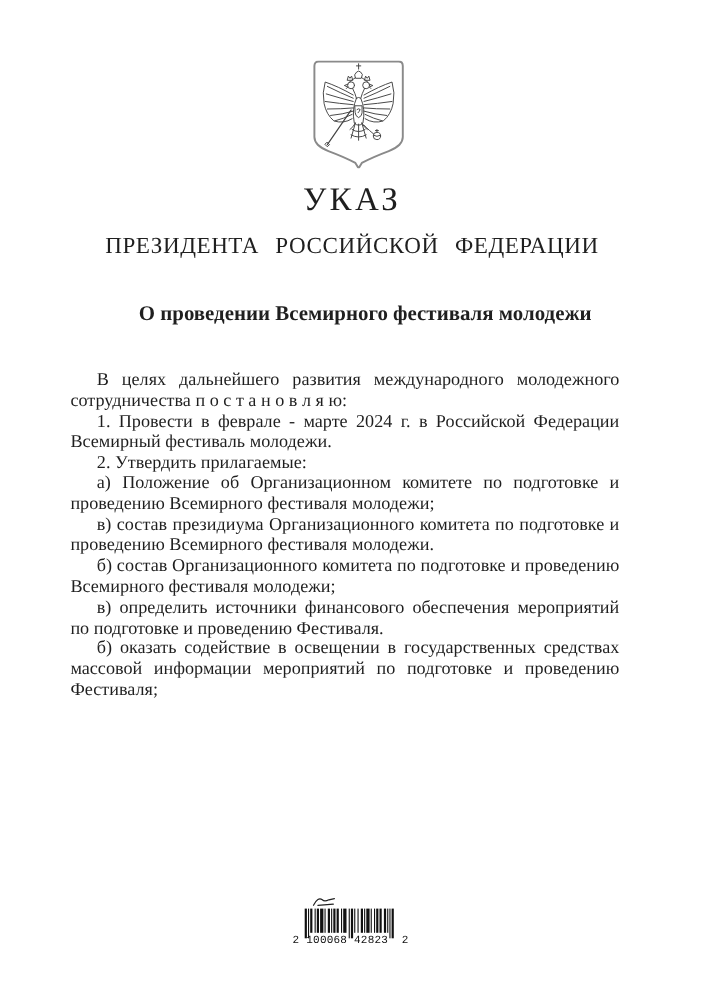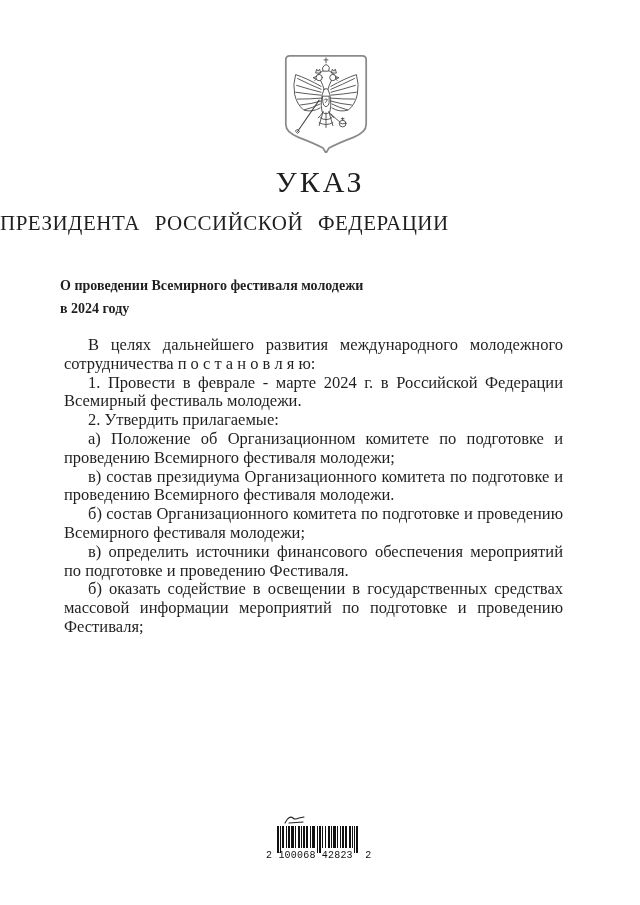--- a/index.html
+++ b/index.html
@@ -7,25 +7,25 @@
     position:relative; width:640px; height:905px; background:#ffffff;
     font-family:"Liberation Serif", serif; color:#1f1f1f; overflow:hidden;
   }
   .emblem { position:absolute; left:283px; top:55px; width:86px; height:98px; }
   .doc-type {
     position:absolute; top:165px; left:0; width:100%; margin:0;
     text-align:center; font-size:30px; font-weight:normal; letter-spacing:3px;
   }
   .doc-issuer {
     position:absolute; top:211px; left:0; width:100%;
-    text-align:left; font-size:21px; letter-spacing:0.5px; word-spacing:9px;
+    text-align:center; font-size:21px; letter-spacing:0.5px; word-spacing:9px;
   }
   .subject {
-    position:absolute; top:275px; left:60px; width:500px;
-    font-weight:bold; font-size:14px; line-height:22.5px;
+    position:absolute; top:275px; left:82px; width:500px;
+    text-align:center; font-weight:bold; font-size:19px; line-height:22.5px;
   }
   .body-text {
     position:absolute; left:64px; top:336px; width:499px;
     font-size:16.5px; line-height:18.8px; text-align:justify;
   }
   .body-text p { margin:0; text-indent:24px; }
   .barcode-block { position:absolute; left:266px; top:812px; width:104px; height:52px; }
   .scribble { position:absolute; left:17px; top:0; width:26px; height:14px; }
   .bars { position:absolute; left:11px; top:14px; width:84px; height:27px;
           display:flex; align-items:flex-start; }
@@ -91,21 +91,20 @@
       </g>
     </svg>
   </div>
 
   <h1 class="doc-type">УКАЗ</h1>
 
   <div class="doc-issuer">ПРЕЗИДЕНТА РОССИЙСКОЙ ФЕДЕРАЦИИ</div>
 
   <div class="subject">
     <div>О проведении Всемирного фестиваля молодежи</div>
-    <div>в 2024 году</div>
   </div>
 
   <div class="body-text">
     <p>В целях дальнейшего развития международного молодежного сотрудничества п о с т а н о в л я ю:</p>
     <p>1. Провести в феврале - марте 2024 г. в Российской Федерации Всемирный фестиваль молодежи.</p>
     <p>2. Утвердить прилагаемые:</p>
     <p>а) Положение об Организационном комитете по подготовке и проведению Всемирного фестиваля молодежи;</p>
     <p>в) состав президиума Организационного комитета по подготовке и проведению Всемирного фестиваля молодежи.</p>
     <p>б) состав Организационного комитета по подготовке и проведению Всемирного фестиваля молодежи;</p>
     <p>в) определить источники финансового обеспечения мероприятий по подготовке и проведению Фестиваля.</p>

